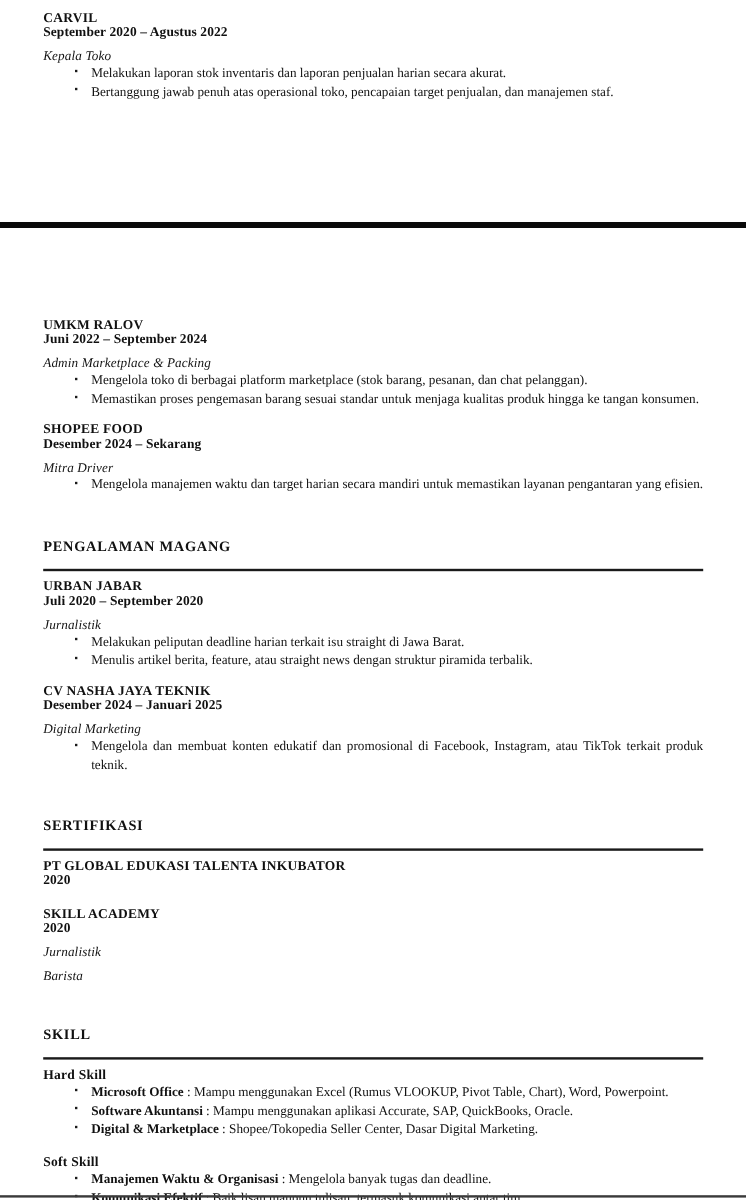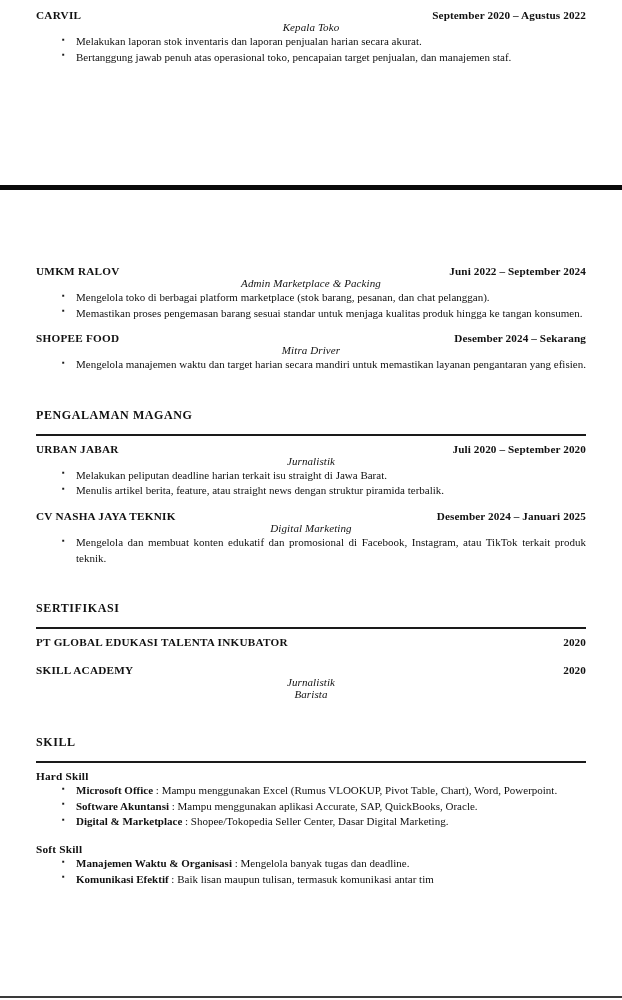--- a/index.html
+++ b/index.html
@@ -58,39 +58,39 @@
 
   
   .entry {
     margin-bottom: 2px;
   }
   .entry-head {
     display: flex;
     justify-content: space-between;
     align-items: baseline;
     width: 100%;
+    flex-direction: column;
   }
   .org {
     font-weight: bold;
     font-size: 11.2px;
     letter-spacing: 0.25px;
     white-space: nowrap;
   }
   .period {
     font-weight: bold;
     font-size: 11.2px;
     letter-spacing: 0.1px;
     white-space: nowrap;
   }
   .role {
     font-style: italic;
     font-size: 11px;
-    margin-top: 0px;
+    margin-top: 8px;
     letter-spacing: 0.1px;
-    text-align: center;
   }
 
   
   ul.bullets {
     list-style: none;
     margin: 1px 0 0 0;
     padding: 0;
   }
   ul.bullets > li {
     position: relative;

